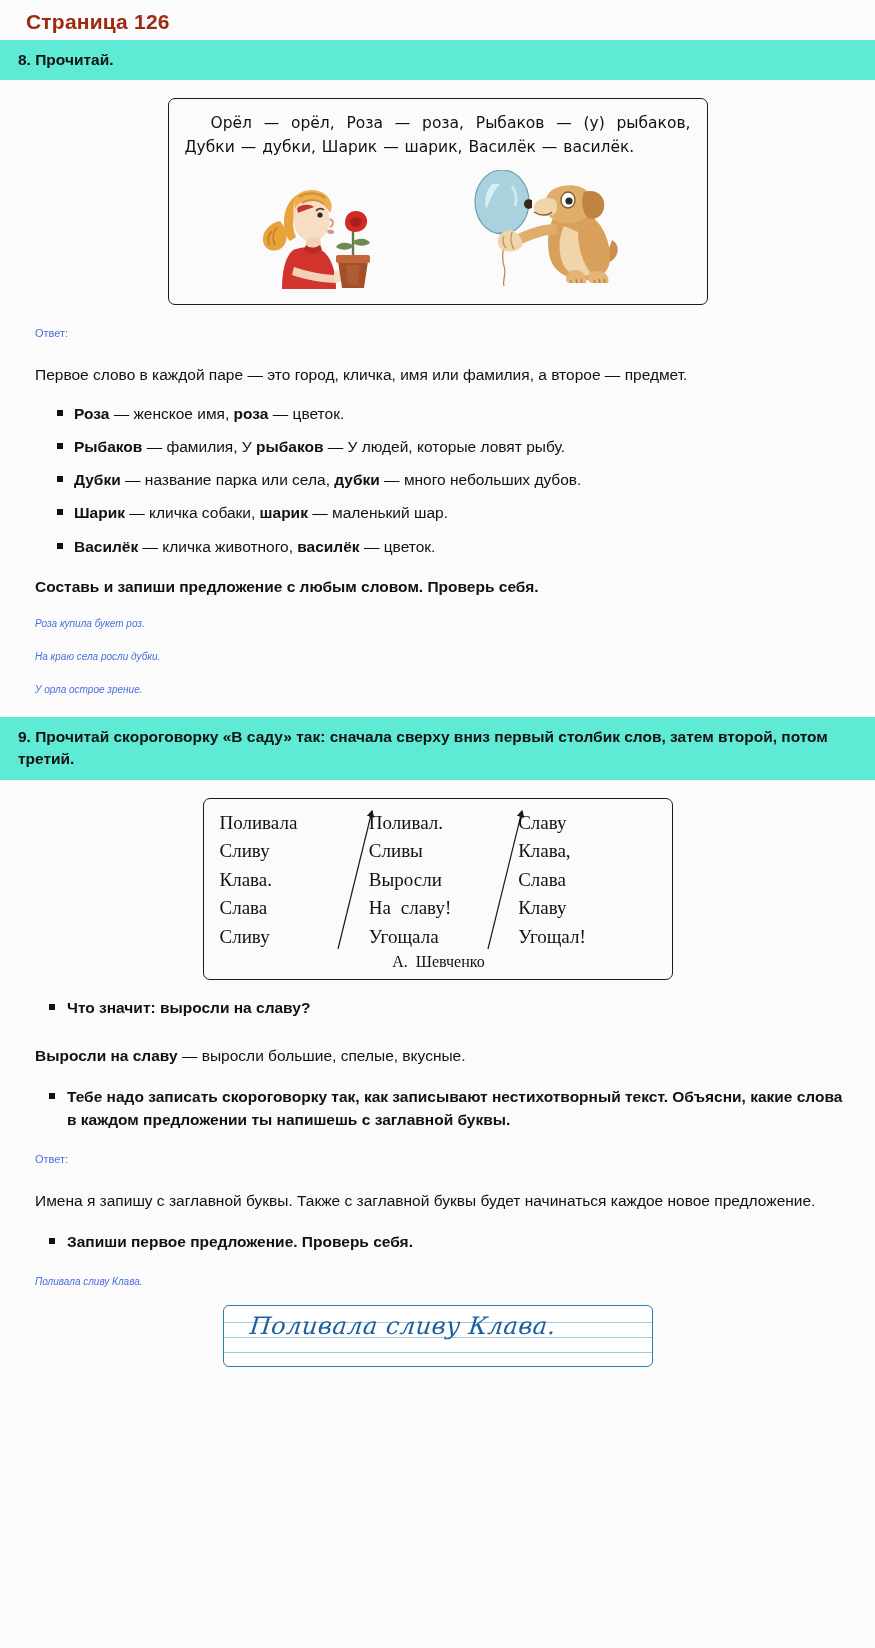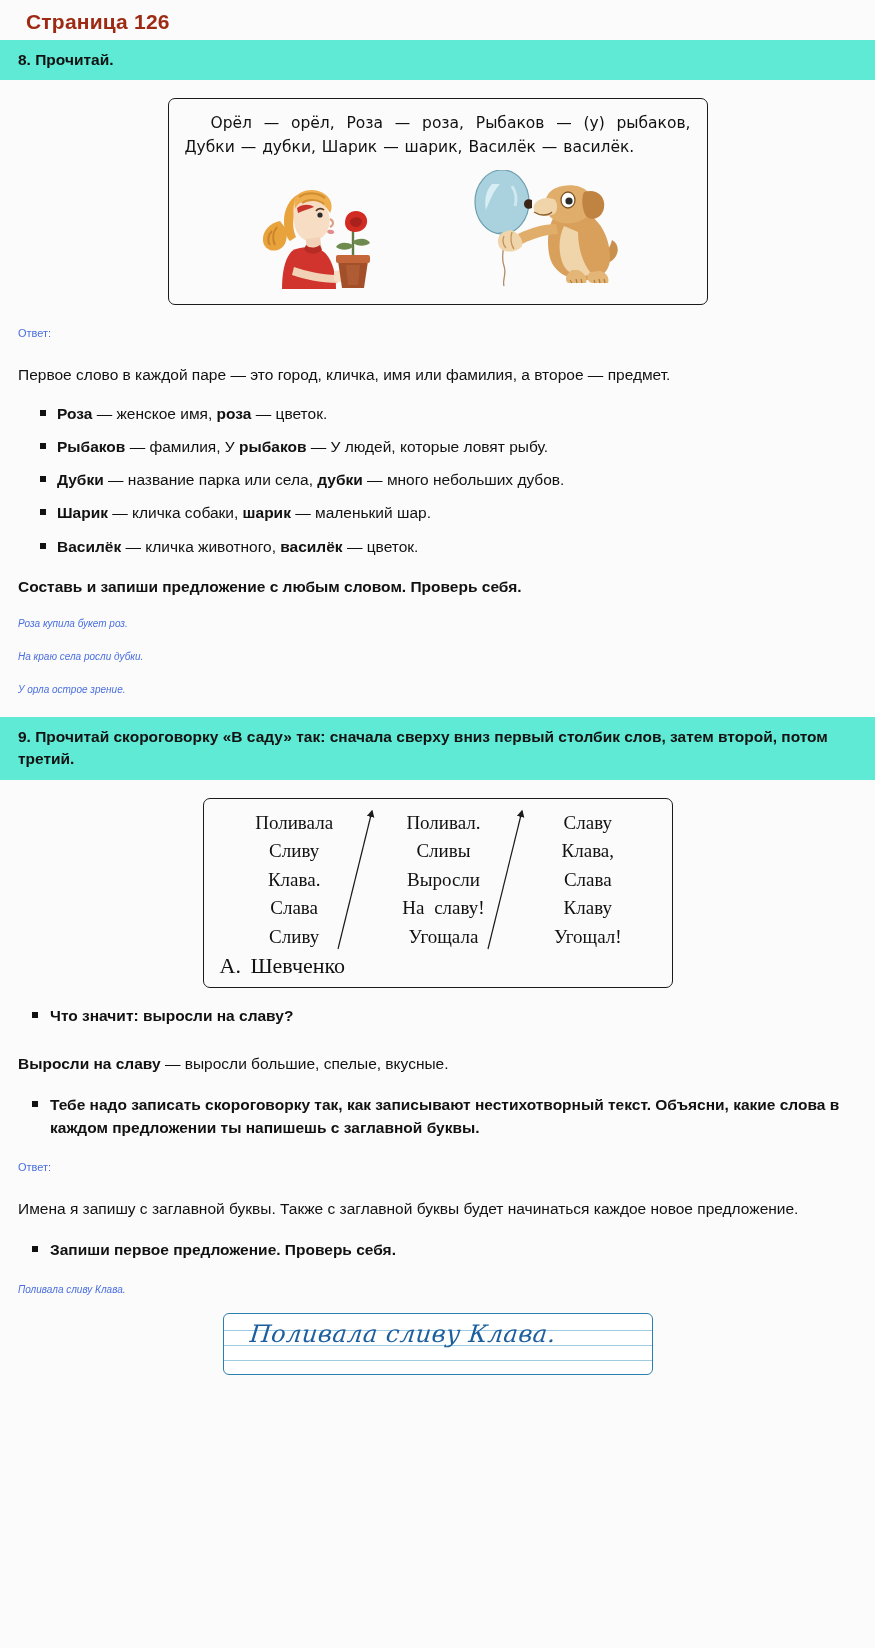--- a/index.html
+++ b/index.html
@@ -21,21 +21,21 @@
 
   .task-header {
     background: #5eead4;
     font-size: 15.5px;
     font-weight: bold;
     color: #111;
     padding: 9px 14px 9px 18px;
     line-height: 1.45;
   }
 
-  .content { padding: 0 10px; }
+  .content { padding: 0 27px; }
 
   
   .ex-box {
     border: 1.5px solid #1b1b1b;
     border-radius: 7px;
     background: #fbfbfb;
     margin: 18px auto 0 auto;
     padding: 12px 16px 10px 16px;
   }
   #ex8-box { width: 540px; }
@@ -133,37 +133,36 @@
     width: 470px;
     padding: 10px 14px 8px 16px;
   }
   .poem-grid {
     position: relative;
     display: flex;
     font-family: "Liberation Serif", "DejaVu Serif", serif;
     font-size: 19px;
     color: #111;
     line-height: 1.5;
-    text-align: center;
   }
   .poem-col { position: relative; }
   .poem-col.c1 { width: 150px; }
   .poem-col.c2 { width: 150px; }
   .poem-col.c3 { width: 140px; }
   .poem-line { white-space: nowrap; }
   .poem-line.spaced { word-spacing: 5px; }
   .arrow-svg {
     position: absolute;
     top: 0; left: 0;
     pointer-events: none;
   }
   .author {
-    text-align: left;
+    text-align: center;
     font-family: "Liberation Serif", "DejaVu Serif", serif;
-    font-size: 22px;
+    font-size: 16px;
     color: #111;
     margin-top: 2px;
     word-spacing: 4px;
   }
 
   
   .copybook {
     width: 430px;
     margin: 18px auto 20px auto;
     border: 1.5px solid #2b7fae;

